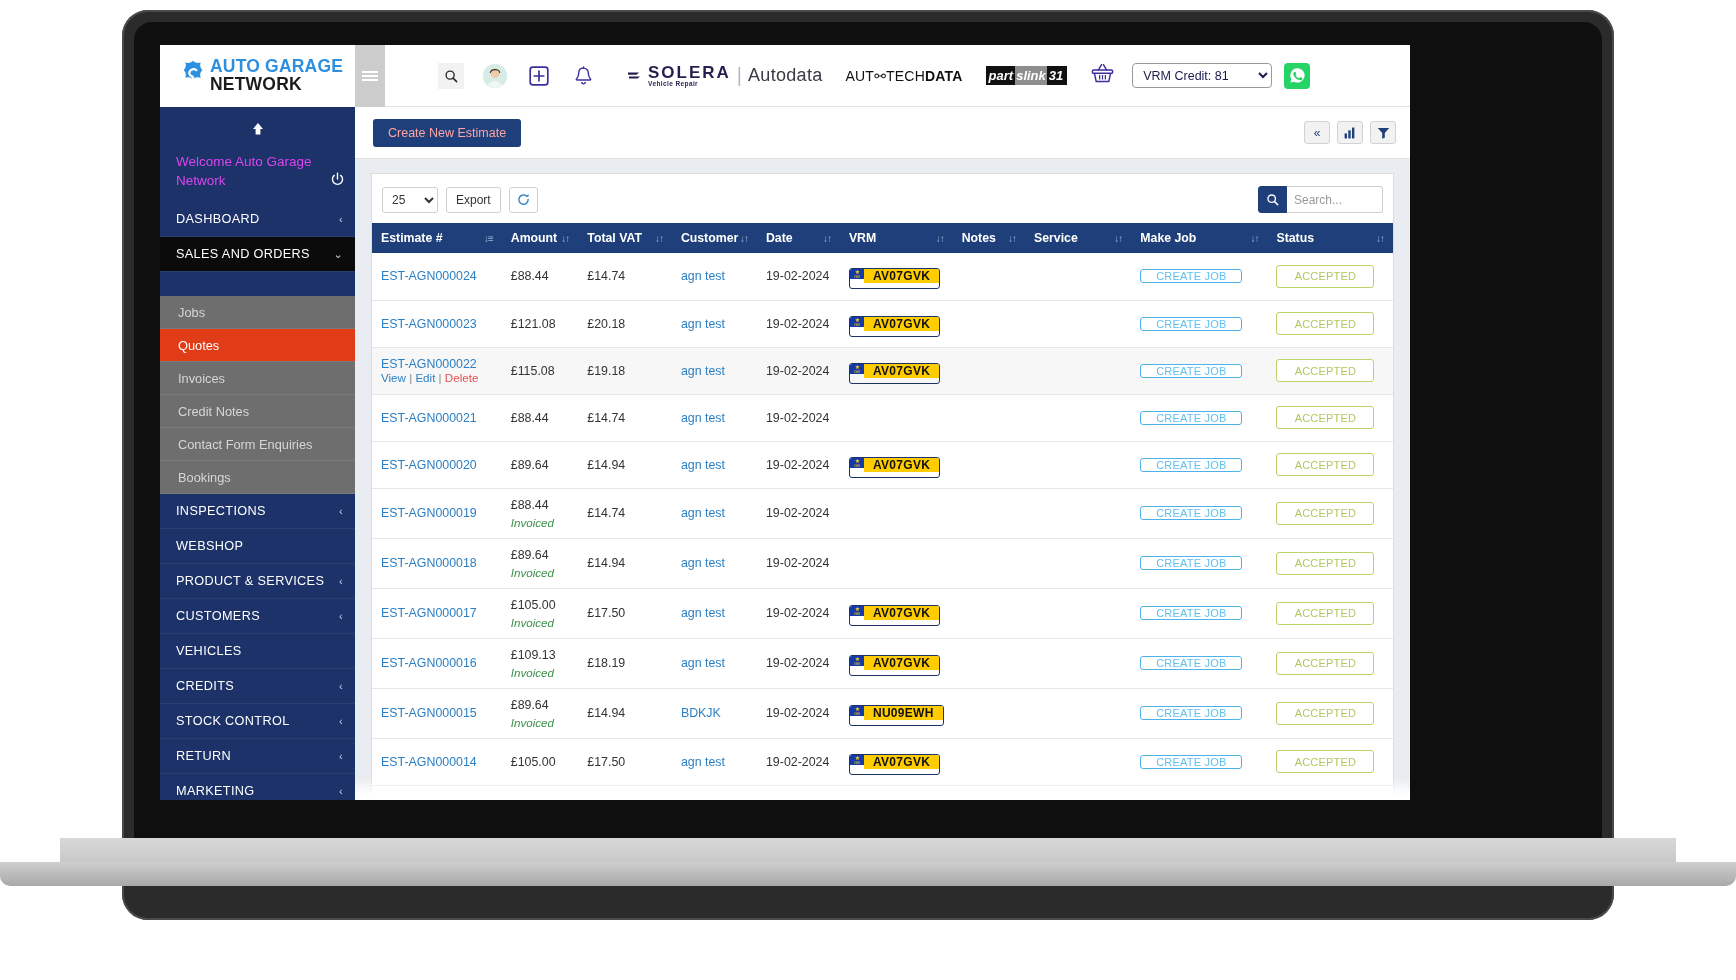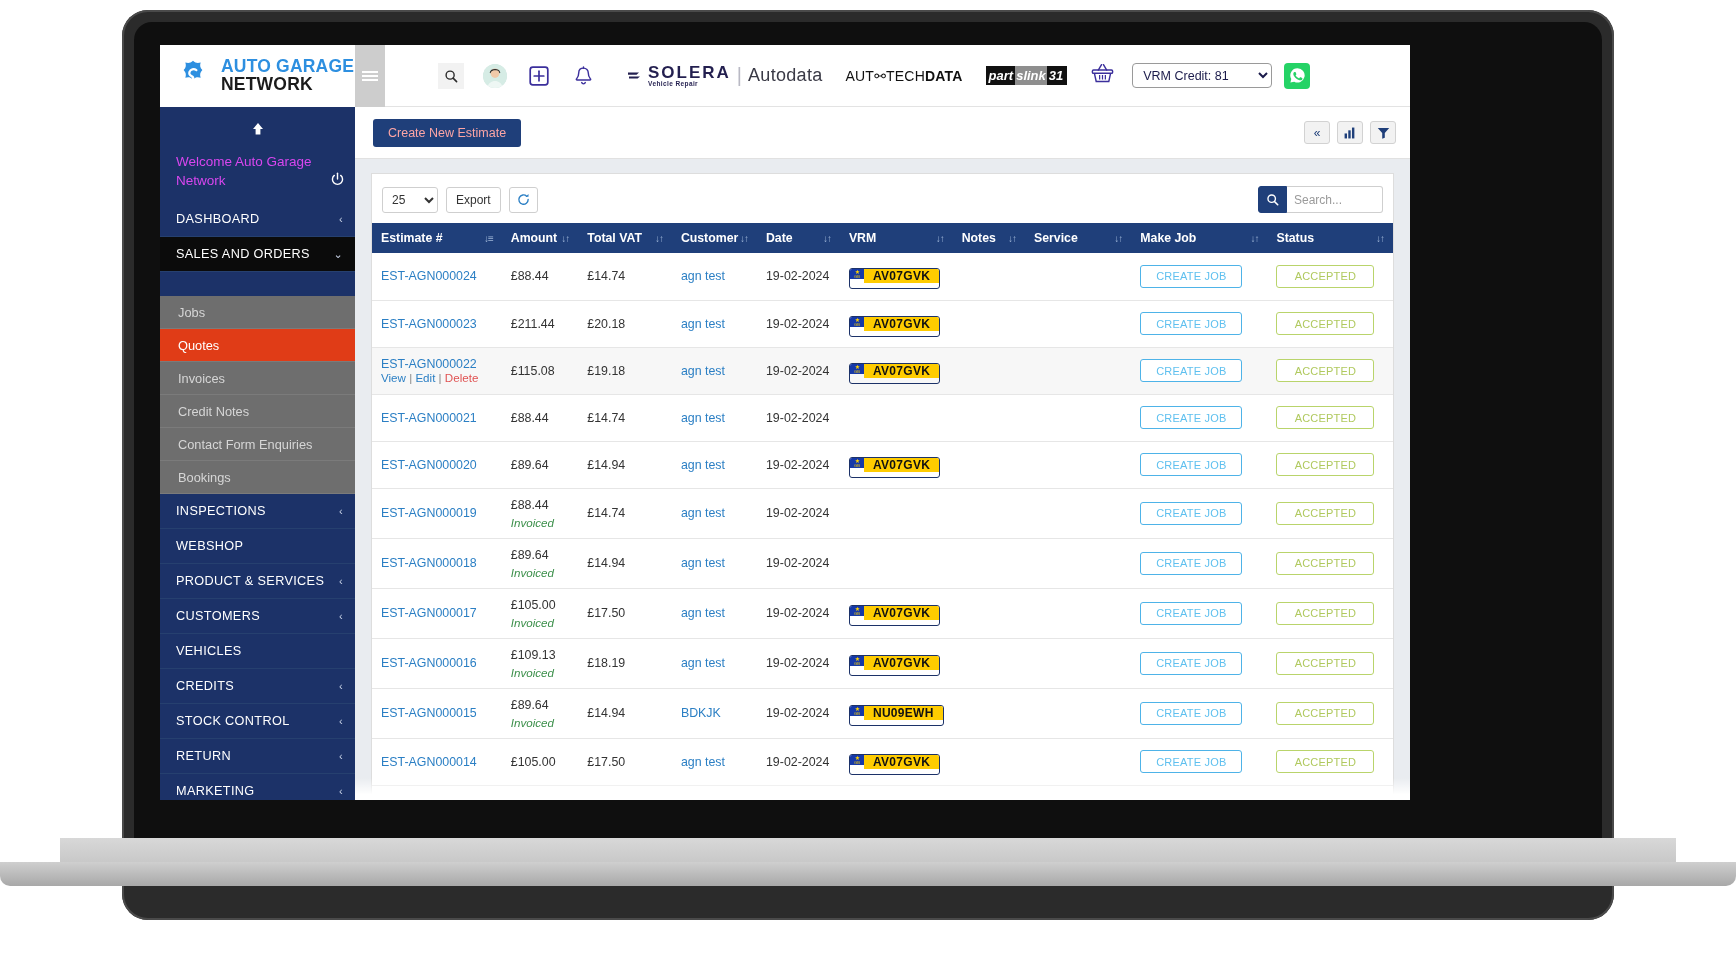--- a/index.html
+++ b/index.html
@@ -54,21 +54,21 @@
   
   .app-header {
     position: absolute; left: 0; top: 0;
     width: 1250px; height: 62px;
     background: #ffffff;
     display: flex; align-items: center;
     border-bottom: 1px solid #e3e3e3;
   }
   .logo-box {
     width: 195px; height: 62px;
-    display: flex; align-items: center; gap: 11px;
+    display: flex; align-items: center; gap: 0;
     padding-left: 16px;
     background: #ffffff;
   }
   .logo-mark { width: 34px; height: 34px; flex: 0 0 34px; }
   .logo-text { line-height: 1.02; }
   .logo-l1 { font-size: 17.5px; font-weight: bold; color: #2d8fe0; letter-spacing: .2px; }
   .logo-l2 { font-size: 17.5px; font-weight: bold; color: #1b1b1b; letter-spacing: .2px; }
 
   .burger {
     width: 30px; height: 62px;
@@ -280,21 +280,21 @@
   }
   .plate .eu .stars { font-size: 6px; letter-spacing:-1px; }
   .plate .num {
     background:#ffcc00; color:#111;
     font-size: 12px; font-weight: bold;
     display:flex; align-items:center; justify-content:center;
     padding: 0 9px; letter-spacing: .3px;
   }
 
   .btn-job {
-    width: 102px; height: 23px;
+    width: 102px; height: 14px;
     border: 1px solid #4eb3e8; border-radius: 3px;
     background:#ffffff; color:#5fc0ef;
     font-size: 11px; letter-spacing: .2px;
     font-family:"Liberation Sans", sans-serif;
     cursor:pointer;
   }
   .btn-status {
     width: 98px; height: 23px;
     border: 1px solid #b9d46b; border-radius: 3px;
     background:#ffffff; color:#b0c95e;
@@ -631,21 +631,21 @@
       <button class="btn-job">CREATE JOB</button>
     </td>
     <td>
       <button class="btn-status">ACCEPTED</button>
     </td>
   </tr>
   <tr class="">
     <td>
       <a class="est-link">EST-AGN000023</a>
     </td>
-    <td><span>£211.44</span></td>
+    <td><span>£121.08</span></td>
     <td><span>£20.18</span></td>
     <td><a class="cust-link">agn test</a></td>
     <td><span>19-02-2024</span></td>
     <td>
     <span class="plate">
       <span class="eu"><span class="stars">★</span>GB</span>
       <span class="num">AV07GVK</span>
     </span></td>
     <td><span></span></td>
     <td><span></span></td>

